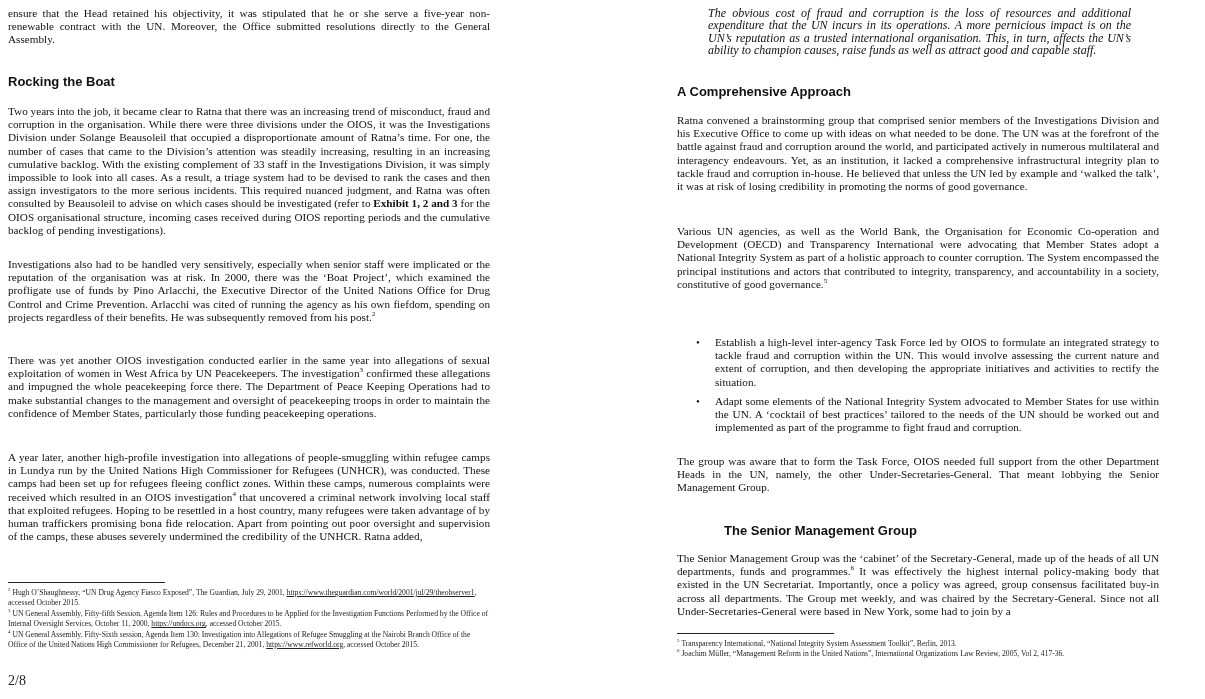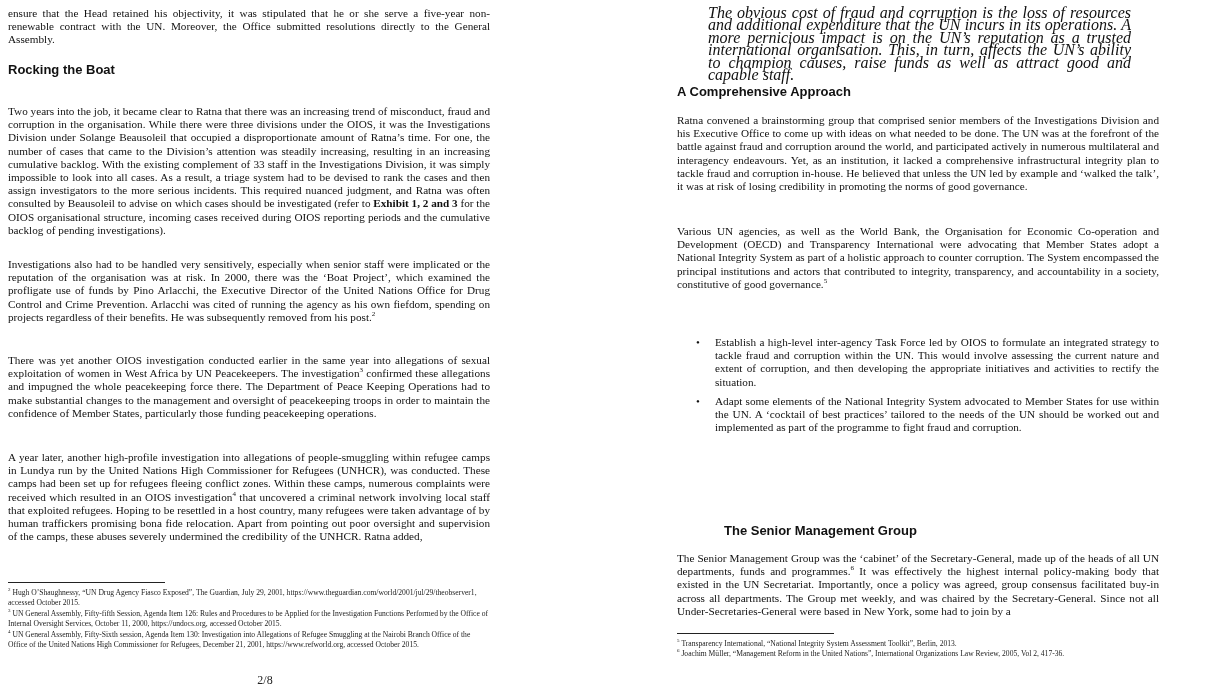--- a/index.html
+++ b/index.html
@@ -19,52 +19,52 @@
   sup { font-size: 7px; line-height: 0; vertical-align: super; }
 
   .heading {
     position: absolute; left: 0;
     font-family: "Liberation Sans", sans-serif;
     font-weight: bold; font-size: 13px; line-height: 16px; color: #111;
   }
 
   .quote {
     position: absolute; left: 31px; width: 423px;
-    font-style: italic; font-size: 16px; line-height: 12.4px; text-align: justify;
+    font-style: italic; font-size: 12px; line-height: 12.4px; text-align: justify;
     text-align-last: left;
   }
 
   .bullets { position: absolute; left: 0; width: 482px; list-style: none; }
   .bullets li {
     position: relative; padding-left: 38px;
     font-size: 11.2px; line-height: 13.2px; text-align: justify; text-align-last: left;
     margin-bottom: 6px;
   }
   .bullets li .bullet-dot {
     position: absolute; left: 19px; top: 0; font-size: 11px;
   }
 
   .fn-rule { position: absolute; left: 0; width: 157px; height: 1px; background: #222; }
   .footnotes { position: absolute; left: 0; width: 482px; font-size: 7.6px; line-height: 10.4px; color: #222; }
   .footnotes .fn { display: block; }
-  .footnotes a { color: #222; }
+  .footnotes a { color: #222; text-decoration: underline; }
   .footnotes sup { font-size: 5px; }
 
   .page-number {
-    position: absolute; width: 482px; left: 16px; text-align: center;
-    font-size: 12px; color: #222;
+    position: absolute; width: 482px; left: 0; 
+    font-size: 14px; color: #222;
   }
 </style>
 </head>
 <body>
 
 <div class="page" id="page-left">
   <p class="para" style="top:7px;">ensure that the Head retained his objectivity, it was stipulated that he or she serve a five-year non-renewable contract with the UN. Moreover, the Office submitted resolutions directly to the General Assembly.</p>
 
-  <h2 class="heading" style="top:62px;">Rocking the Boat</h2>
+  <h2 class="heading" style="top:74px;">Rocking the Boat</h2>
 
   <p class="para" style="top:105px;"><span>Two years into the job, it became clear to Ratna that there was an increasing trend of misconduct, fraud and corruption in the organisation. While there were three divisions under the OIOS, it was the Investigations Division under Solange Beausoleil that occupied a disproportionate amount of Ratna’s time. For one, the number of cases that came to the Division’s attention was steadily increasing, resulting in an increasing cumulative backlog. With the existing complement of 33 staff in the Investigations Division, it was simply impossible to look into all cases. As a result, a triage system had to be devised to rank the cases and then assign investigators to the more serious incidents. This required nuanced judgment, and Ratna was often consulted by Beausoleil to advise on which cases should be investigated (refer to </span><b>Exhibit 1, 2 and 3</b><span> for the OIOS organisational structure, incoming cases received during OIOS reporting periods and the cumulative backlog of pending investigations).</span></p>
 
   <p class="para" style="top:258px;"><span>Investigations also had to be handled very sensitively, especially when senior staff were implicated or the reputation of the organisation was at risk. In 2000, there was the ‘Boat Project’, which examined the profligate use of funds by Pino Arlacchi, the Executive Director of the United Nations Office for Drug Control and Crime Prevention. Arlacchi was cited of running the agency as his own fiefdom, spending on projects regardless of their benefits. He was subsequently removed from his post.</span><sup>2</sup></p>
 
   <p class="para" style="top:354px;"><span>There was yet another OIOS investigation conducted earlier in the same year into allegations of sexual exploitation of women in West Africa by UN Peacekeepers. The investigation</span><sup>3</sup><span> confirmed these allegations and impugned the whole peacekeeping force there. The Department of Peace Keeping Operations had to make substantial changes to the management and oversight of peacekeeping troops in order to maintain the confidence of Member States, particularly those funding peacekeeping operations.</span></p>
 
   <p class="para" style="top:451px;"><span>A year later, another high-profile investigation into allegations of people-smuggling within refugee camps in Lundya run by the United Nations High Commissioner for Refugees (UNHCR), was conducted. These camps had been set up for refugees fleeing conflict zones. Within these camps, numerous complaints were received which resulted in an OIOS investigation</span><sup>4</sup><span> that uncovered a criminal network involving local staff that exploited refugees. Hoping to be resettled in a host country, many refugees were taken advantage of by human traffickers promising bona fide relocation. Apart from pointing out poor oversight and supervision of the camps, these abuses severely undermined the credibility of the UNHCR. Ratna added,</span></p>
 
   <div class="fn-rule" style="top:582px;"></div>
@@ -86,20 +86,21 @@
   <p class="para" style="top:114px;">Ratna convened a brainstorming group that comprised senior members of the Investigations Division and his Executive Office to come up with ideas on what needed to be done. The UN was at the forefront of the battle against fraud and corruption around the world, and participated actively in numerous multilateral and interagency endeavours. Yet, as an institution, it lacked a comprehensive infrastructural integrity plan to tackle fraud and corruption in-house. He believed that unless the UN led by example and ‘walked the talk’, it was at risk of losing credibility in promoting the norms of good governance.</p>
 
   <p class="para" style="top:225px;"><span>Various UN agencies, as well as the World Bank, the Organisation for Economic Co-operation and Development (OECD) and Transparency International were advocating that Member States adopt a National Integrity System as part of a holistic approach to counter corruption. The System encompassed the principal institutions and actors that contributed to integrity, transparency, and accountability in a society, constitutive of good governance.</span><sup>5</sup></p>
 
 
   <ul class="bullets" style="top:336px;">
     <li><span class="bullet-dot">•</span><span>Establish a high-level inter-agency Task Force led by OIOS to formulate an integrated strategy to tackle fraud and corruption within the UN. This would involve assessing the current nature and extent of corruption, and then developing the appropriate initiatives and activities to rectify the situation.</span></li>
     <li><span class="bullet-dot">•</span><span>Adapt some elements of the National Integrity System advocated to Member States for use within the UN. A ‘cocktail of best practices’ tailored to the needs of the UN should be worked out and implemented as part of the programme to fight fraud and corruption.</span></li>
   </ul>
 
+  <p class="para" style="top:455px;">The group was aware that to form the Task Force, OIOS needed full support from the other Department Heads in the UN, namely, the other Under-Secretaries-General. That meant lobbying the Senior Management Group.</p>
 
   <h2 class="heading" style="top:523px;margin-left:47px;">The Senior Management Group</h2>
 
   <p class="para" style="top:552px;"><span>The Senior Management Group was the ‘cabinet’ of the Secretary-General, made up of the heads of all UN departments, funds and programmes.</span><sup>6</sup><span> It was effectively the highest internal policy-making body that existed in the UN Secretariat. Importantly, once a policy was agreed, group consensus facilitated buy-in across all departments. The Group met weekly, and was chaired by the Secretary-General. Since not all Under-Secretaries-General were based in New York, some had to join by a</span></p>
 
   <div class="fn-rule" style="top:633px;"></div>
 
   <div class="footnotes" style="top:639px;">
     <span class="fn"><sup>5</sup>&nbsp;<span>Transparency International, “National Integrity System Assessment Toolkit”, Berlin, 2013.</span></span>
     <span class="fn"><sup>6</sup>&nbsp;<span>Joachim Müller, “Management Reform in the United Nations”, International Organizations Law Review, 2005, Vol 2, 417-36.</span></span>

